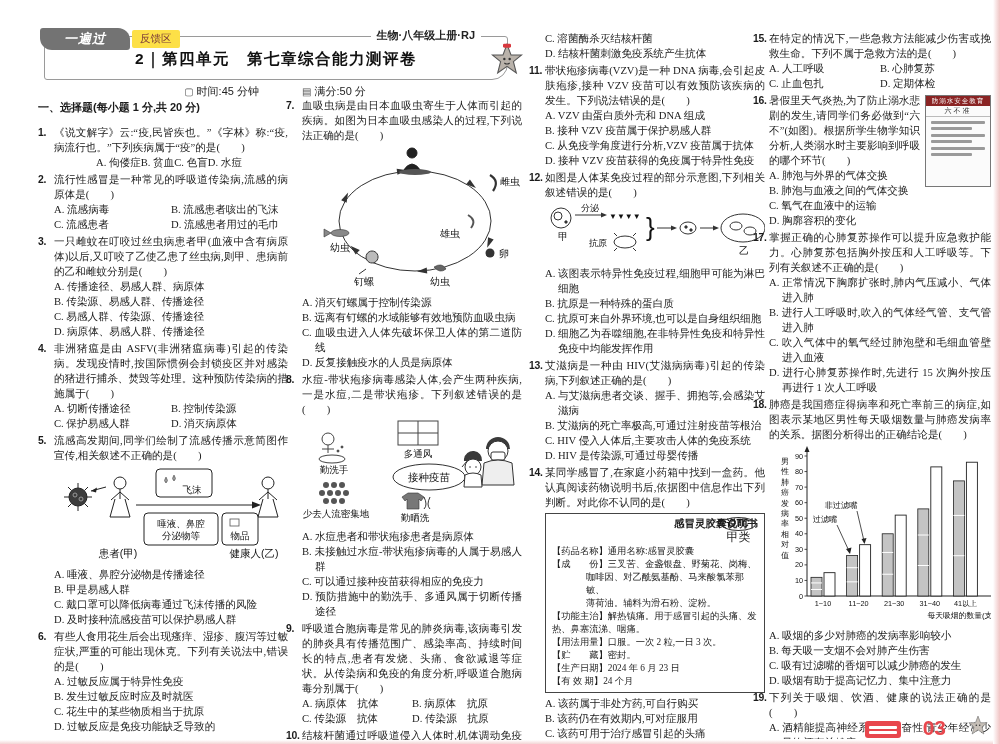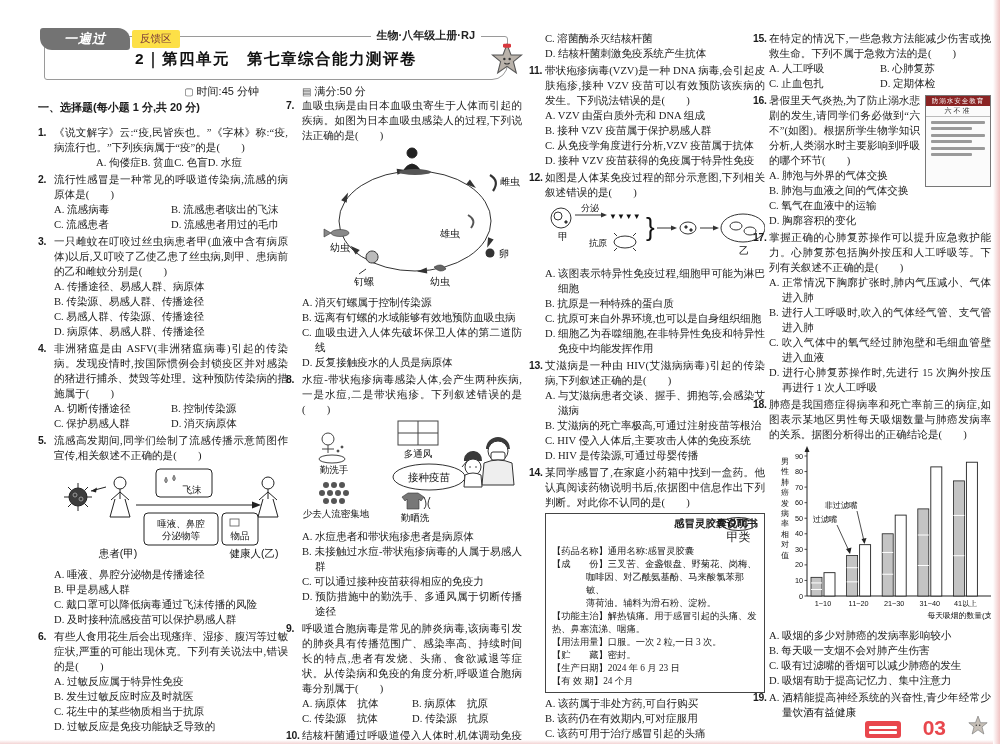--- a/index.html
+++ b/index.html
@@ -542,20 +542,21 @@
             </svg></div>
           <div class="opt">A. 吸烟的多少对肺癌的发病率影响较小</div>
           <div class="opt">B. 每天吸一支烟不会对肺产生伤害</div>
           <div class="opt">C. 吸有过滤嘴的香烟可以减少肺癌的发生</div>
           <div class="opt">D. 吸烟有助于提高记忆力、集中注意力</div>
         </div>
       </div>
       <div class="q">
         <span class="qnum">19.</span>
         <div class="qbody">
+          <div class="stem">下列关于吸烟、饮酒、健康的说法正确的是(　　)</div>
           <div class="opt">A. 酒精能提高神经系统的兴奋性,青少年经常少量饮酒有益健康</div>
         </div>
       </div>
     </div>
 
   <div class="footer">
     <div class="footer-slogan">
         <i></i>
         <i></i>
       </div>

